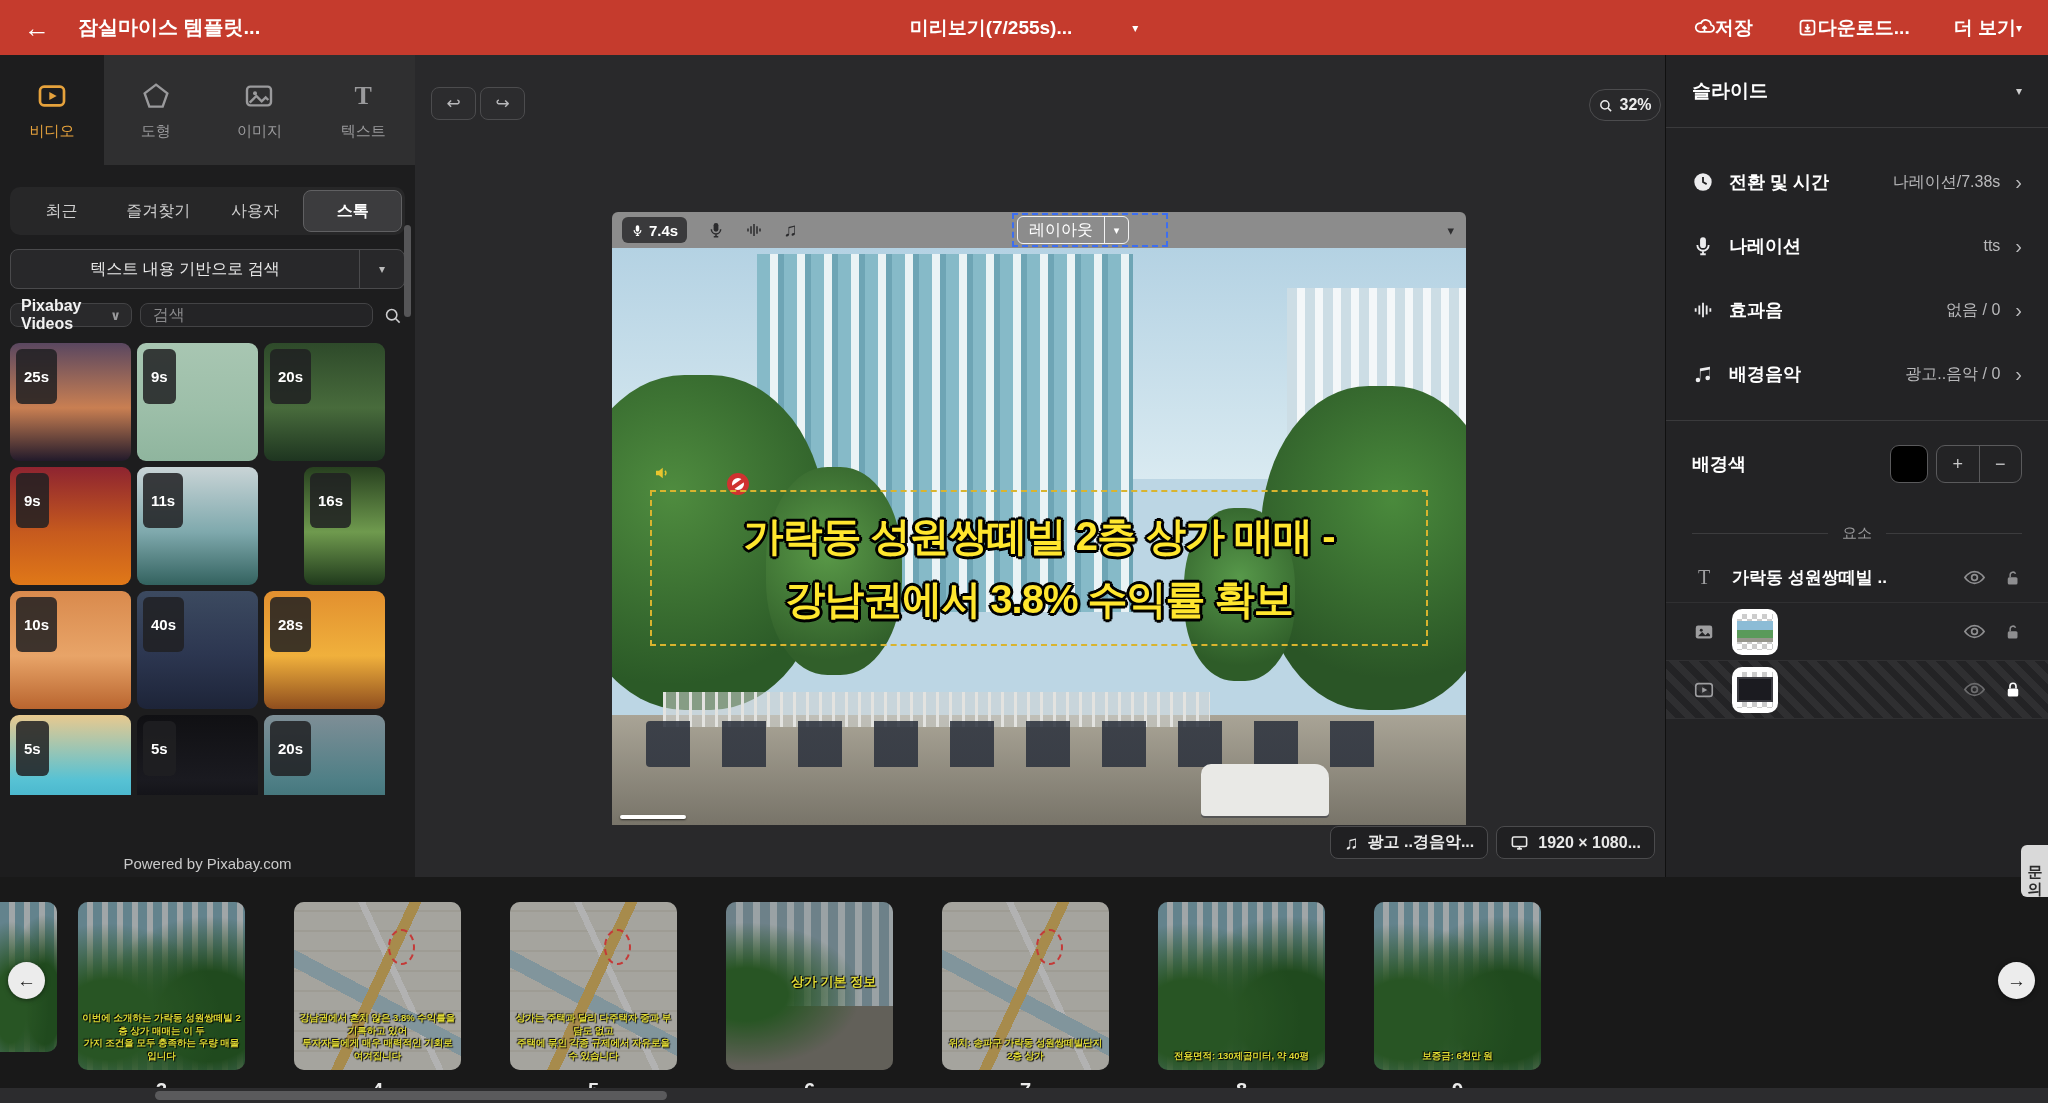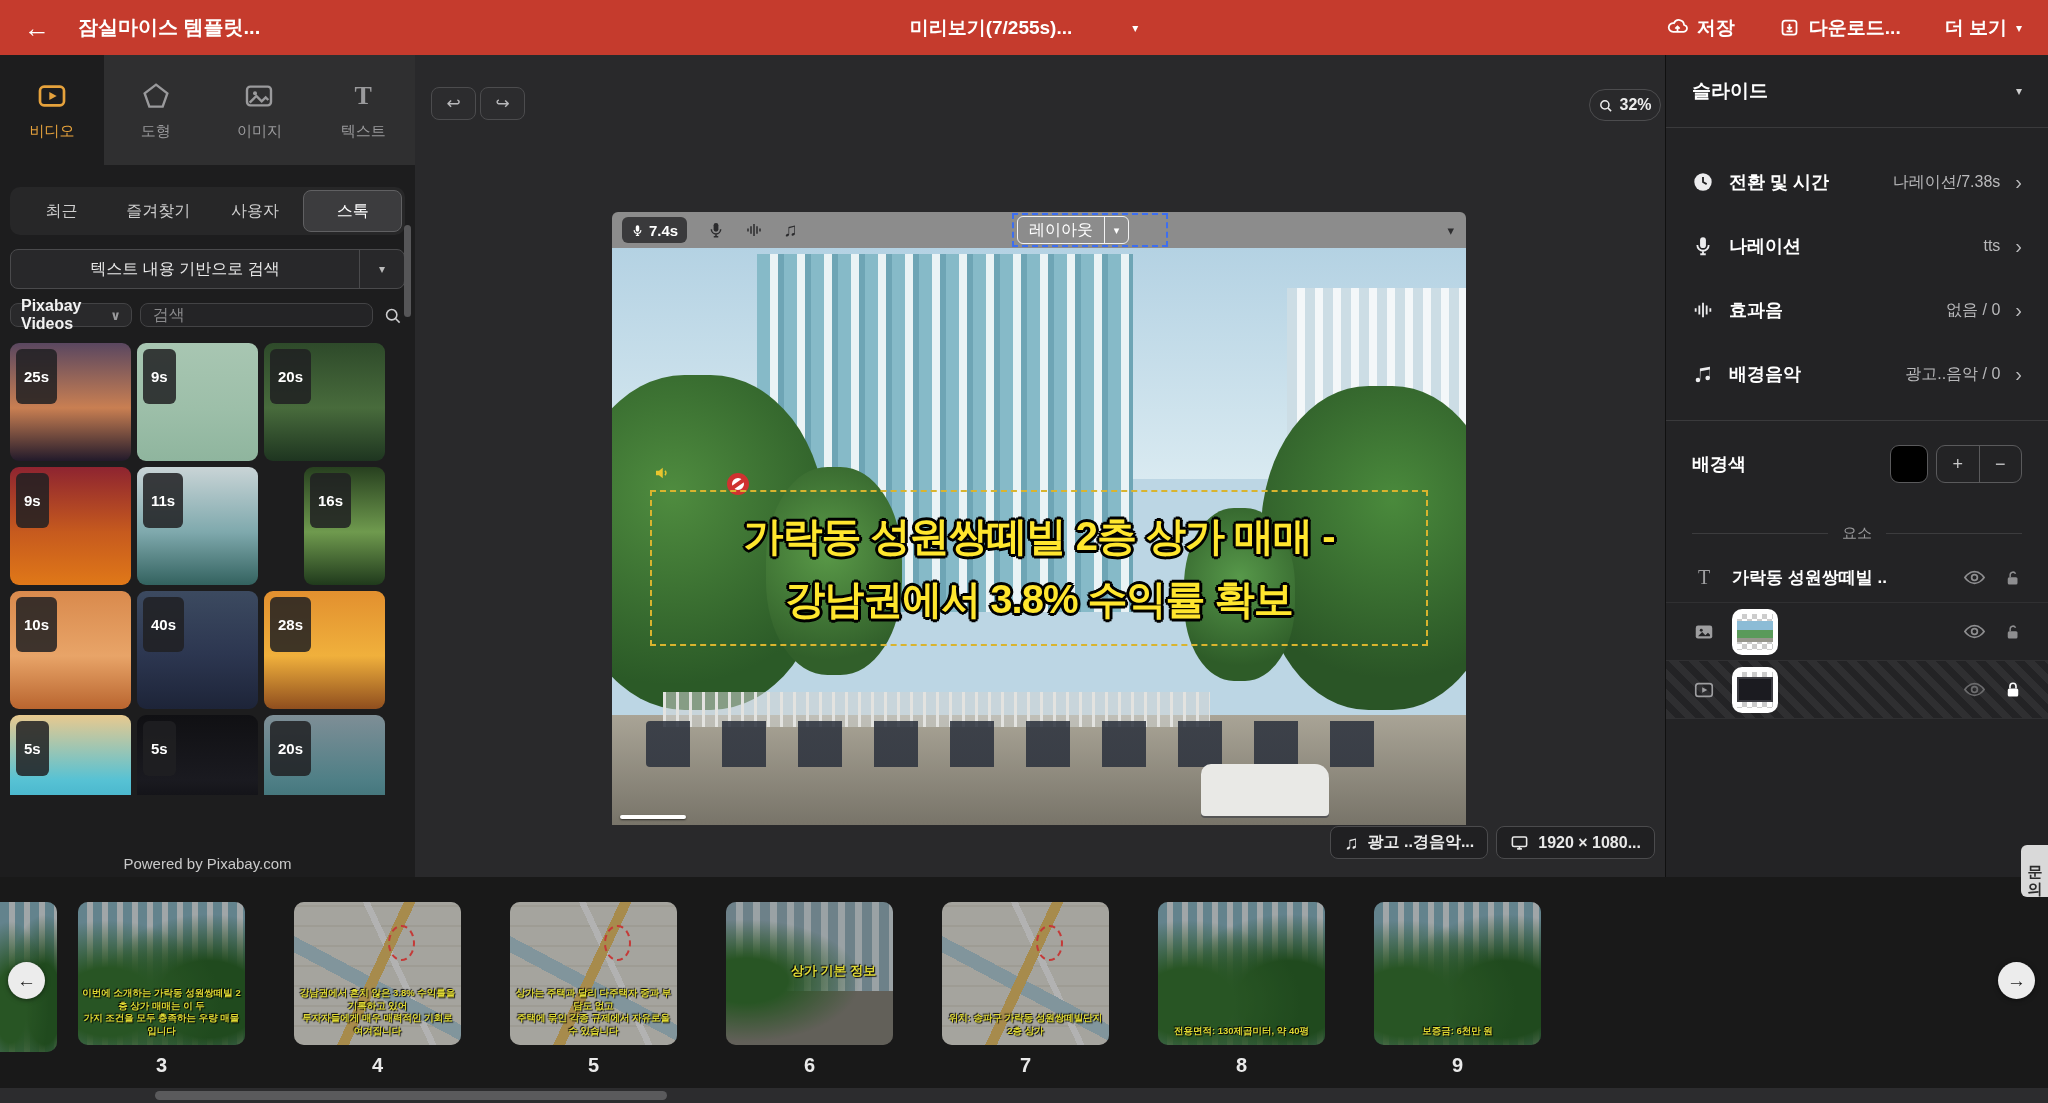--- a/index.html
+++ b/index.html
@@ -10,37 +10,37 @@
   
   .topbar { position:absolute; left:0; top:0; width:2048px; height:55px; background:#c53b2d;
             display:flex; align-items:center; color:#fff; }
   .tb-left { display:flex; align-items:center; gap:28px; margin-left:24px; width:560px; }
   .back-glyph { font-size:26px; line-height:1; cursor:pointer; }
   .tb-title { font-size:20px; font-weight:bold; }
   .tb-center { position:absolute; left:0; right:0; top:0; height:55px; display:flex; align-items:center; justify-content:center; gap:60px; pointer-events:none; }
   .tb-preview { font-size:19px; font-weight:bold; pointer-events:auto; cursor:pointer; }
   .tb-center .chev { pointer-events:auto; }
   .tb-right { margin-left:auto; margin-right:26px; display:flex; align-items:center; gap:44px; z-index:2; }
-  .tb-btn { display:flex; align-items:center; gap:9px; font-size:19px; font-weight:bold; cursor:pointer; }
+  .tb-btn { display:flex; align-items:center; font-size:19px; font-weight:bold; cursor:pointer; }
   .tb-btn svg { width:21px; height:21px; }
   .chev { font-size:12px; }
 
   
   .left-panel { position:absolute; left:0; top:55px; width:415px; height:822px; background:#1d1d1e; }
   .main-tabs { display:flex; height:110px; background:#2f2f30; }
   .main-tab { flex:1; display:flex; flex-direction:column; align-items:center; justify-content:center; gap:10px;
               color:#9a9a9c; font-size:15px; cursor:pointer; }
   .main-tab svg { width:32px; height:32px; }
   .main-tab .ticon { font-size:26px; font-weight:bold; font-family:"Liberation Serif",serif; height:32px; display:flex; align-items:center; }
   .main-tab.active { background:#1d1d1e; color:#e6a23c; }
   .left-body { position:relative; padding:22px 10px 0 10px; height:686px; }
   .source-tabs { display:flex; background:#272728; border-radius:10px; height:48px; padding:3px; }
   .source-tab { flex:1; display:flex; align-items:center; justify-content:center; font-size:16px; color:#cfcfcf;
                 cursor:pointer; border-radius:8px; }
-  .source-tab.active { background:#3c3c3e; border:1px solid #606062; color:#fff; font-weight:normal; }
+  .source-tab.active { background:#3c3c3e; border:1px solid #606062; color:#fff; font-weight:bold; }
   .text-search { margin-top:14px; height:40px; display:flex; border:1px solid #4a4a4c; border-radius:8px; background:#28282a; overflow:hidden; }
   .ts-main { flex:1; display:flex; align-items:center; justify-content:center; color:#e9e9e9; font-size:16px; cursor:pointer; }
   .ts-chev { width:45px; border-left:1px solid #4a4a4c; display:flex; align-items:center; justify-content:center; color:#bbb; cursor:pointer; }
   .provider-row { margin-top:14px; height:24px; display:flex; gap:8px; }
   .provider-dd { width:170px; background:#29292b; border:1px solid #434345; border-radius:8px; display:flex;
                  align-items:center; padding:0 10px; color:#f2f2f2; font-size:16px; font-weight:bold; cursor:pointer; }
   .provider-dd .vchev { margin-left:auto; color:#9a9a9c; font-size:13px; }
   .search-input { flex:1; background:#242426; border:1px solid #434345; border-radius:8px; color:#e8e8e8;
                   font-size:16px; padding:0 12px; font-family:inherit; }
   .search-input::placeholder { color:#8a8a8c; }
@@ -161,21 +161,21 @@
   .lt-video { position:absolute; left:0; right:0; top:15%; bottom:15%; background:#1b1b20; border:2px solid #3a3a40; }
 
   .inquiry-tab { position:absolute; right:0; top:845px; width:27px; height:52px; background:#d9d9d9;
                  border-radius:6px 0 0 6px; display:flex; align-items:center; justify-content:center;
                  writing-mode:vertical-rl; color:#2b2b2b; font-size:15px; font-weight:bold; letter-spacing:2px; cursor:pointer; z-index:6; }
 
   
   .filmstrip { position:absolute; left:0; top:877px; width:2048px; height:211px; background:#191919; }
   .strip-row { position:absolute; left:78px; top:25px; display:flex; gap:49px; }
   .slide { width:167px; cursor:pointer; }
-  .slide-thumb { position:relative; width:167px; height:143px; border-radius:10px; overflow:hidden; }
+  .slide-thumb { position:relative; width:167px; height:168px; border-radius:10px; overflow:hidden; }
   .slide-thumb::after { content:""; position:absolute; inset:0; background:rgba(0,0,0,.30); }
   .slide-num { margin-top:9px; text-align:center; color:#eaeaea; font-size:20px; font-weight:bold; }
   .sliver { position:absolute; left:0; top:25px; width:57px; height:150px; border-radius:0 10px 10px 0; overflow:hidden; }
   .sliver::after { content:""; position:absolute; inset:0; background:rgba(0,0,0,.30); }
   .bg-photo { background:radial-gradient(ellipse at 18% 70%,#3a7a34 0 24%,rgba(0,0,0,0) 58%),
                         radial-gradient(ellipse at 78% 68%,#2f6b2c 0 28%,rgba(0,0,0,0) 62%),
                         repeating-linear-gradient(90deg,#8fbccb 0 9px,#e6eef1 9px 15px),
                         linear-gradient(#b5d6e4,#9cc3d4); }
   .bg-map { background:linear-gradient(115deg,rgba(0,0,0,0) 47%,#f0c86d 47% 52%,rgba(0,0,0,0) 52%),
                       linear-gradient(28deg,rgba(0,0,0,0) 40%,#b9d6e0 40% 47%,rgba(0,0,0,0) 47%),

